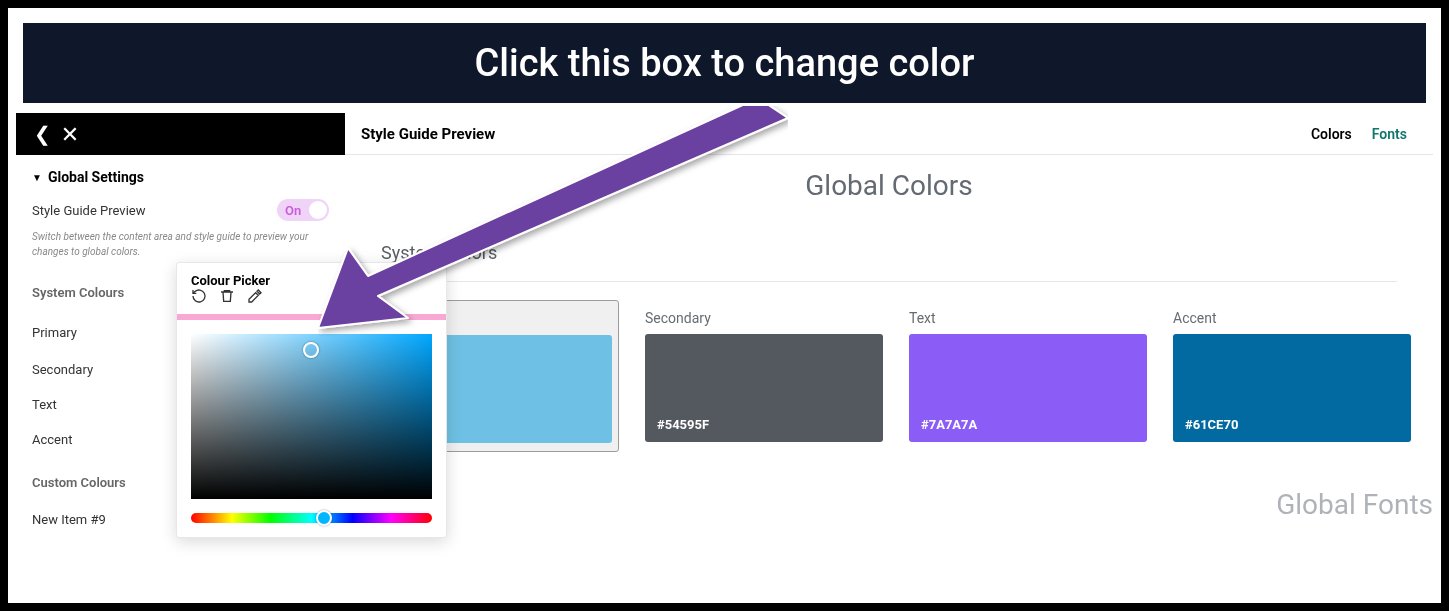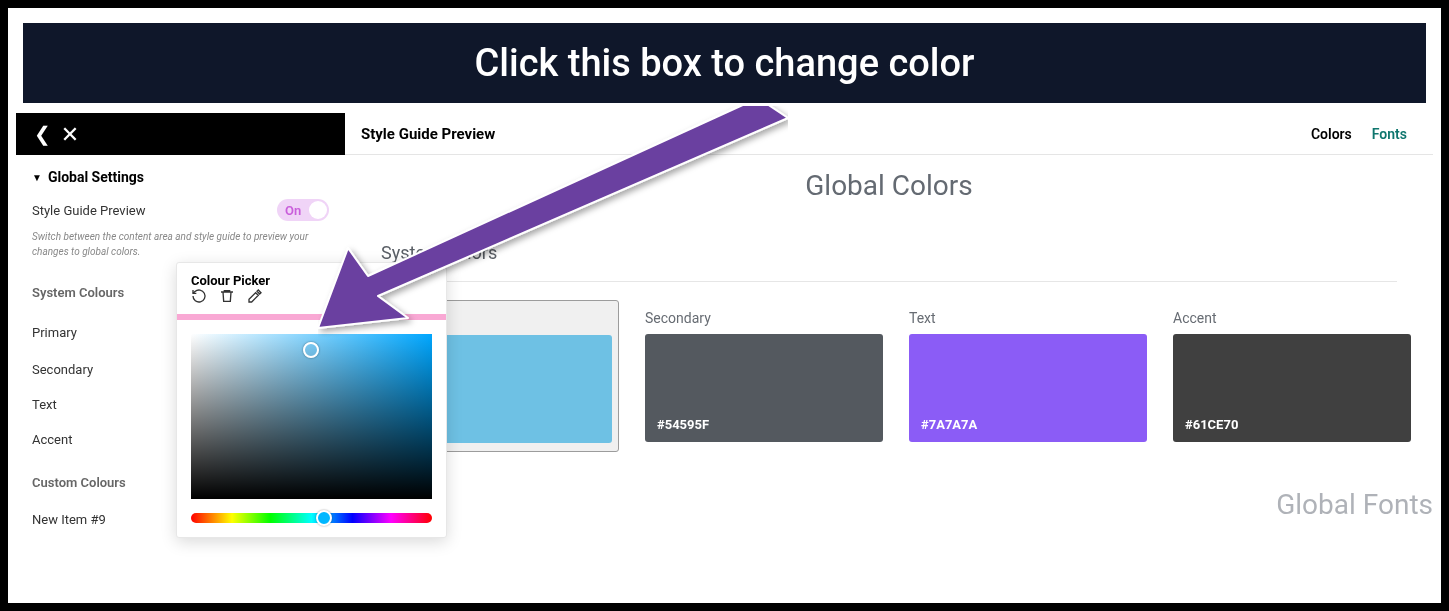--- a/index.html
+++ b/index.html
@@ -179,21 +179,21 @@
       </div>
     </div>
     <div class="swatch-card">
       <div class="swatch-label">Text</div>
       <div class="swatch-block" style="background:#8b5cf6">
         <span class="swatch-hex">#7A7A7A</span>
       </div>
     </div>
     <div class="swatch-card">
       <div class="swatch-label">Accent</div>
-      <div class="swatch-block" style="background:#404040">
+      <div class="swatch-block" style="background:#0369a1">
         <span class="swatch-hex">#61CE70</span>
       </div>
     </div>
   </div>
   <h2 class="global-fonts">Global Fonts</h2>
 </div>
 
 <svg class="arrow-svg" viewBox="0 0 470 240">
   <defs>
     <filter id="sh" x="-20%" y="-20%" width="140%" height="140%">

